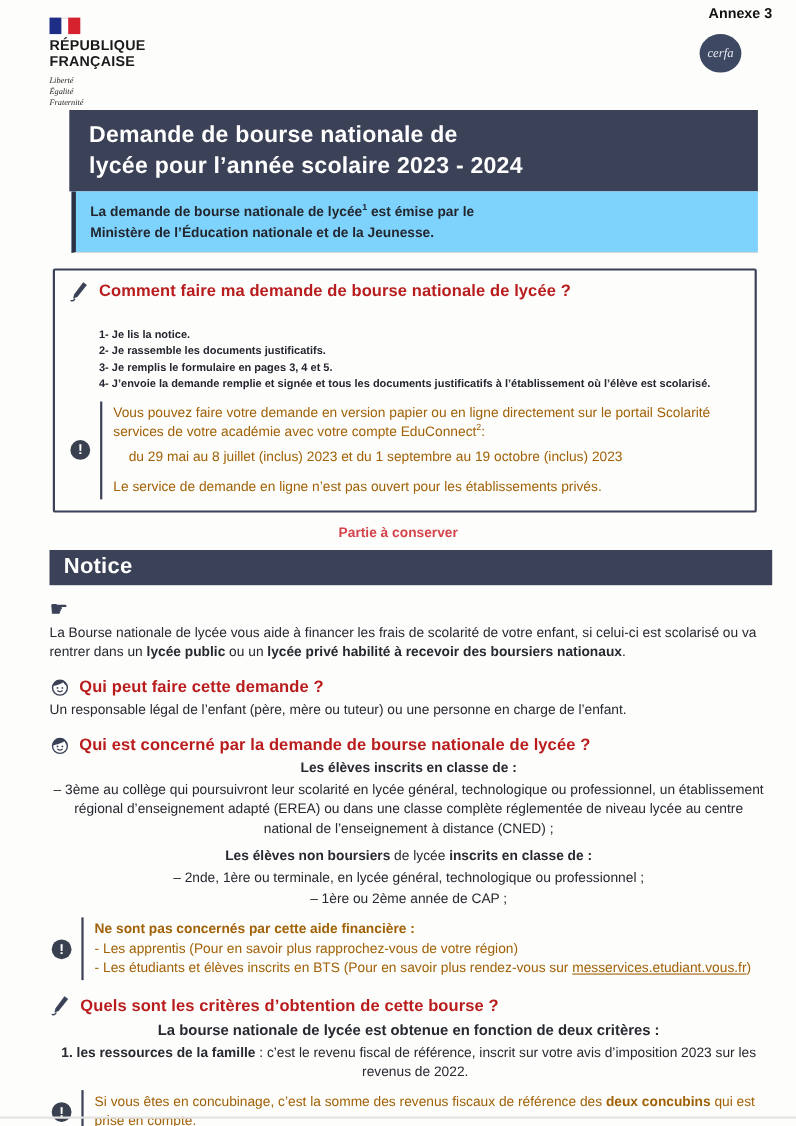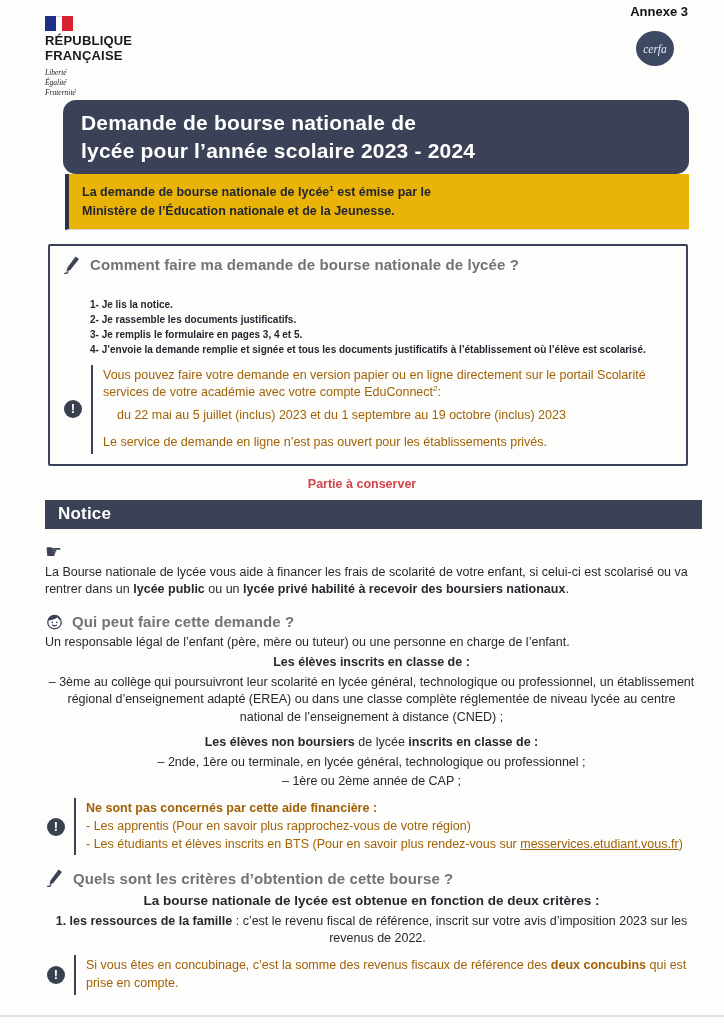--- a/index.html
+++ b/index.html
@@ -17,62 +17,62 @@
   
   .header{position:relative;height:100px;}
   .rf-logo{position:absolute;left:45px;top:16px;}
   .flag{display:flex;width:30px;height:15px;margin-bottom:3px;}
   .flag span{display:block;height:100%;}
   .flag .fb{width:11px;background:#1e2d86;}
   .flag .fw{width:6px;background:#ffffff;border-top:1px solid #d9d9d9;}
   .flag .fr{width:11px;background:#d6212e;}
   .rf-name{font-weight:700;font-size:13px;line-height:1.12;letter-spacing:.2px;color:#1a1a1a;}
   .rf-motto{margin-top:5px;font-family:"Liberation Serif",serif;font-style:italic;font-size:7.5px;line-height:1.3;color:#222;}
-  .annexe{position:absolute;right:36px;top:4px;font-weight:700;font-size:13px;color:#111;}
+  .annexe{position:absolute;right:22px;top:4px;font-weight:700;font-size:13px;color:#111;}
   .cerfa-oval{
     display:flex;align-items:center;justify-content:center;
     background:#3d4862;color:#e8eaf2;border-radius:50%;
     font-family:"Liberation Serif",serif;font-style:italic;
   }
   .cerfa-top{position:absolute;right:50px;top:31px;width:38px;height:35px;font-size:11.5px;}
 
   
   .banner{
     margin:0 35px 0 63px;background:#3b4156;color:#fff;
     padding:9px 18px 10px 18px;
-    font-size:21px;font-weight:700;line-height:1.32;letter-spacing:.2px;border-radius:13px;
+    font-size:21px;font-weight:700;line-height:1.32;letter-spacing:.2px;
   }
   .subtitle{
-    margin:0 35px 0 65px;background:#eab308;border-left:4px solid #2c3244;
+    margin:0 35px 0 65px;background:#7dd3fc;border-left:4px solid #2c3244;
     border-bottom:1px solid #d8d8d8;
     padding:9px 14px 9px 13px;font-size:12.5px;line-height:1.45;color:#23262e;
   }
 
   
   .howto{
     margin:14px 36px 0 48px;border:2px solid #3b4156;border-radius:2px;
     padding:9px 14px 10px 12px;
   }
   .h-row{display:flex;align-items:center;gap:8px;}
-  .sec-heading{font-size:15px;font-weight:700;color:#737373;letter-spacing:.1px;}
+  .sec-heading{font-size:15px;font-weight:700;color:#b91c1c;letter-spacing:.1px;}
   .steps{margin:22px 0 0 28px;font-size:10px;font-weight:700;line-height:1.5;color:#23262e;}
   .info-row{display:flex;align-items:center;margin-top:8px;}
   .excl{
     flex:0 0 18px;width:18px;height:18px;border-radius:50%;background:#39404f;color:#fff;
     font-weight:800;font-size:13px;line-height:18px;text-align:center;margin:0 9px 0 2px;
   }
   .info-txt{border-left:2px solid #3b4156;padding:2px 0 2px 10px;font-size:12.5px;line-height:1.42;color:#a16207;}
   .info-txt .indent{margin:5px 0 5px 14px;}
   .info-txt .gap{margin-top:9px;}
 
   
   .keep{margin-top:11px;text-align:center;font-size:12.5px;font-weight:700;color:#d4444c;}
   .notice-bar{
     margin:9px 22px 0 45px;background:#3b4156;color:#fff;
-    font-size:17px;font-weight:700;padding:4px 13px 5px 13px;letter-spacing:.2px;
+    font-size:20px;font-weight:700;padding:4px 13px 5px 13px;letter-spacing:.2px;
   }
   .section{margin:0 26px 0 45px;}
   .section .h-row{margin-top:13px;margin-bottom:3px;}
   .body-txt{font-size:12.5px;line-height:1.42;color:#26292f;margin:2px 0;}
   .body-txt p{margin:0 0 2px 0;text-align:center;}
   .hang{padding-left:12px;text-indent:-12px;}
   .info-block{margin:7px 0 2px 0;}
   .pointing{font-family:"DejaVu Sans","Liberation Sans",sans-serif;font-size:19px;color:#3b4156;line-height:1;}
   .icon-svg{flex:0 0 auto;display:block;}
   .scan-line{position:absolute;left:0;right:0;top:1015px;border-top:2px solid #e4e3e1;}
@@ -122,21 +122,21 @@
   <div class="steps">
     <div>1- Je lis la notice.</div>
     <div>2- Je rassemble les documents justificatifs.</div>
     <div>3- Je remplis le formulaire en pages 3, 4 et 5.</div>
     <div>4- J’envoie la demande remplie et signée et tous les documents justificatifs à l’établissement où l’élève est scolarisé.</div>
   </div>
   <div class="info-row">
     <div class="excl">!</div>
     <div class="info-txt">
       <div><span>Vous pouvez faire votre demande en version papier ou en ligne directement sur le portail Scolarité services de votre académie avec votre compte EduConnect</span><sup>2</sup><span>:</span></div>
-      <div class="indent">du 22 mai au 5 juillet (inclus) 2023 et du 1 septembre au 19 octobre (inclus) 2023</div>
+      <div class="indent">du 29 mai au 8 juillet (inclus) 2023 et du 1 septembre au 19 octobre (inclus) 2023</div>
       <div class="gap">Le service de demande en ligne n’est pas ouvert pour les établissements privés.</div>
     </div>
   </div>
 </div>
 
 <div class="keep">Partie à conserver</div>
 <div class="notice-bar">Notice</div>
 
 <div class="section">
   <div class="h-row">
@@ -153,20 +153,30 @@
       <circle cx="6.9" cy="9.8" r=".8" fill="#3b4156"></circle>
         <circle cx="11.1" cy="9.8" r=".8" fill="#3b4156"></circle>
       <path d="M7 12.3c1.2 1 2.8 1 4 0" stroke="#3b4156" stroke-width="1" fill="none" stroke-linecap="round"></path>
     </svg>
     <span class="sec-heading">Qui peut faire cette demande ?</span>
   </div>
   <div class="body-txt">Un responsable légal de l’enfant (père, mère ou tuteur) ou une personne en charge de l’enfant.</div>
 </div>
 
 <div class="section">
+  <div class="h-row">
+    <svg class="icon-svg" width="19" height="19" viewBox="0 0 18 18">
+      <circle cx="9" cy="9.6" r="6.4" fill="#fff" stroke="#3b4156" stroke-width="1.2"></circle>
+      <path d="M2.9 9.2C3.3 5 6 3 9 3c3 0 5.7 2 6.1 6.2-1.1-1.6-1.9-2.7-2.3-3.6-1.7 1.4-6 2.8-9.9 3.6z" fill="#3b4156"></path>
+      <circle cx="6.9" cy="10" r=".8" fill="#3b4156"></circle>
+        <circle cx="11.1" cy="10" r=".8" fill="#3b4156"></circle>
+      <path d="M7 12.4c1.2 1 2.8 1 4 0" stroke="#3b4156" stroke-width="1" fill="none" stroke-linecap="round"></path>
+    </svg>
+    <span class="sec-heading">Qui est concerné par la demande de bourse nationale de lycée ?</span>
+  </div>
   <div class="body-txt">
     <p><span class="b">Les élèves inscrits en classe de :</span></p>
     <p>–  3ème au collège qui poursuivront leur scolarité en lycée général, technologique ou professionnel, un établissement régional d’enseignement adapté (EREA) ou dans une classe complète réglementée de niveau lycée au centre national de l’enseignement à distance (CNED) ;</p>
     <p style="margin-top:7px"><span class="b">Les élèves non boursiers</span><span> de lycée </span><span class="b">inscrits en classe de :</span></p>
     <p>–  2nde, 1ère ou terminale, en lycée général, technologique ou professionnel ;</p>
     <p>–  1ère ou 2ème année de CAP ;</p>
   </div>
   <div class="info-row info-block">
     <div class="excl">!</div>
     <div class="info-txt">

